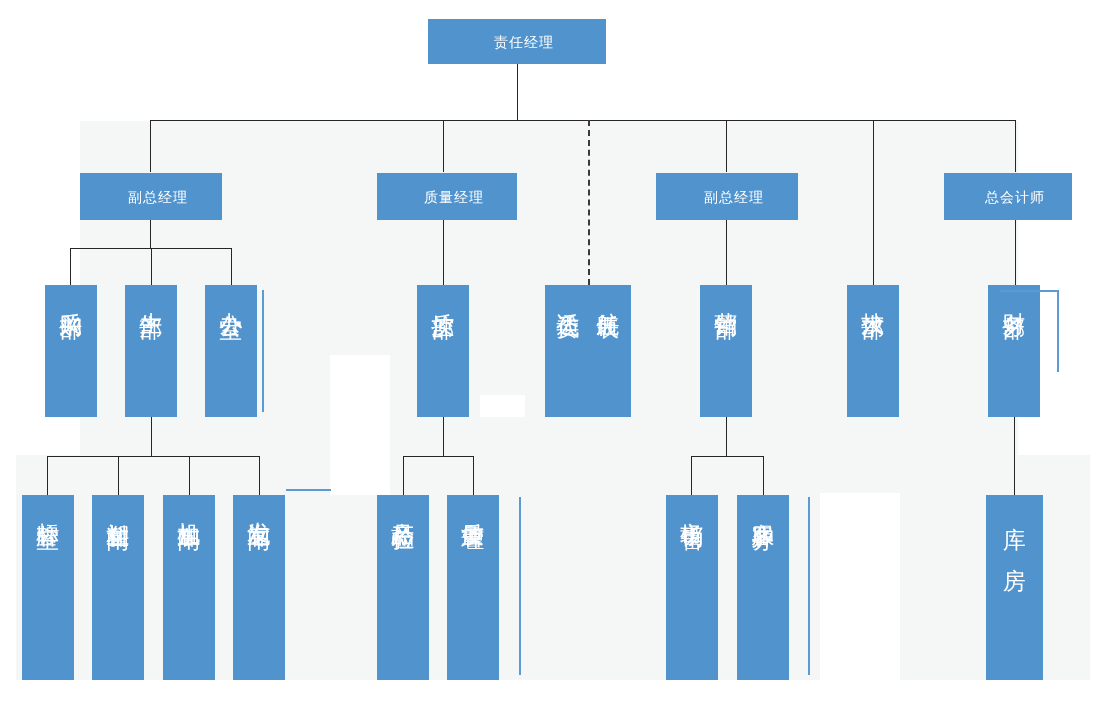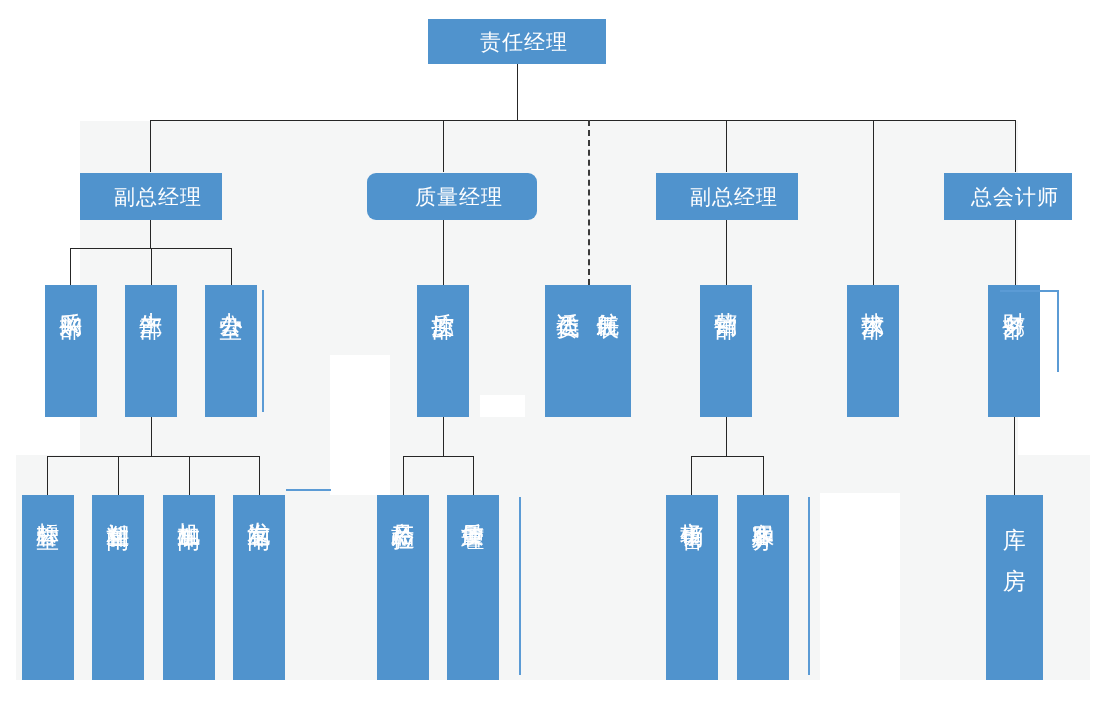--- a/index.html
+++ b/index.html
@@ -50,21 +50,21 @@
     position: absolute;
     background: #5093cd;
     color: #ffffff;
     box-sizing: border-box;
     display: flex;
     align-items: flex-start;
     justify-content: center;
   }
   .box.horiz {
     align-items: center;
-    font-size: 21px;
+    font-size: 14px;
     letter-spacing: 1px;
     line-height: 1;
     padding-left: 14px;
   }
   .box.vert {
     writing-mode: vertical-rl;
     text-orientation: upright;
     font-size: 23px;
     line-height: 1.32;
     padding-top: 9px;
@@ -112,21 +112,21 @@
   <div class="line v" style="left:150px; top:120px; height:52px;"></div>
   <div class="line v" style="left:443px; top:120px; height:52px;"></div>
   <div class="line dashed-v" style="left:588px; top:120px; height:165px;"></div>
   <div class="line v" style="left:726px; top:120px; height:52px;"></div>
   <div class="line v" style="left:873px; top:120px; height:165px;"></div>
   <div class="line v" style="left:1015px; top:120px; height:52px;"></div>
 
   <div class="box horiz" style="left:428px; top:19px; width:178px; height:45px;">责任经理</div>
 
   <div class="box horiz" style="left:80px; top:173px; width:142px; height:47px;">副总经理</div>
-  <div class="box horiz" style="left:367px; top:173px; width:170px; height:47px;border-radius:9px;">质量经理</div>
+  <div class="box horiz" style="left:377px; top:173px; width:140px; height:47px;">质量经理</div>
   <div class="box horiz" style="left:656px; top:173px; width:142px; height:47px;">副总经理</div>
   <div class="box horiz" style="left:944px; top:173px; width:128px; height:47px;">总会计师</div>
 
   <div class="line v" style="left:150px; top:220px; height:29px;"></div>
   <div class="line h" style="left:70px; top:248px; width:162px;"></div>
   <div class="line v" style="left:70px; top:248px; height:37px;"></div>
   <div class="line v" style="left:151px; top:248px; height:37px;"></div>
   <div class="line v" style="left:231px; top:248px; height:37px;"></div>
 
   <div class="line v" style="left:443px; top:220px; height:65px;"></div>

